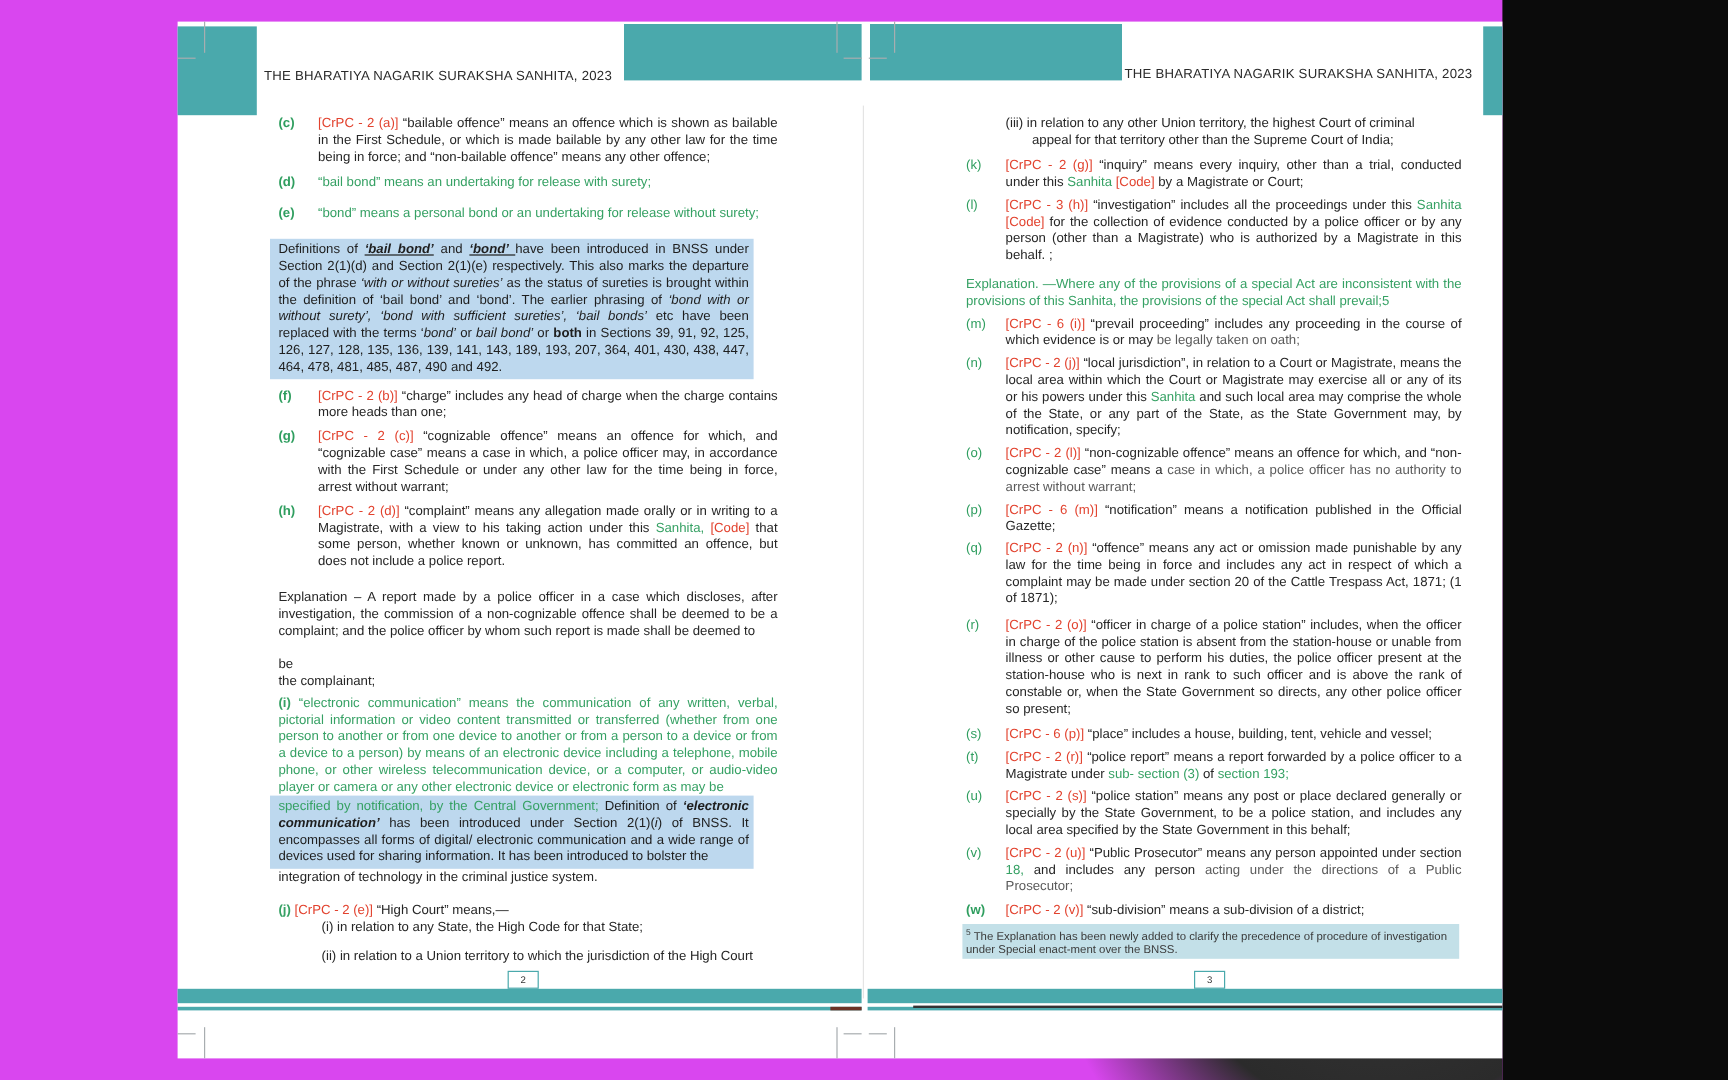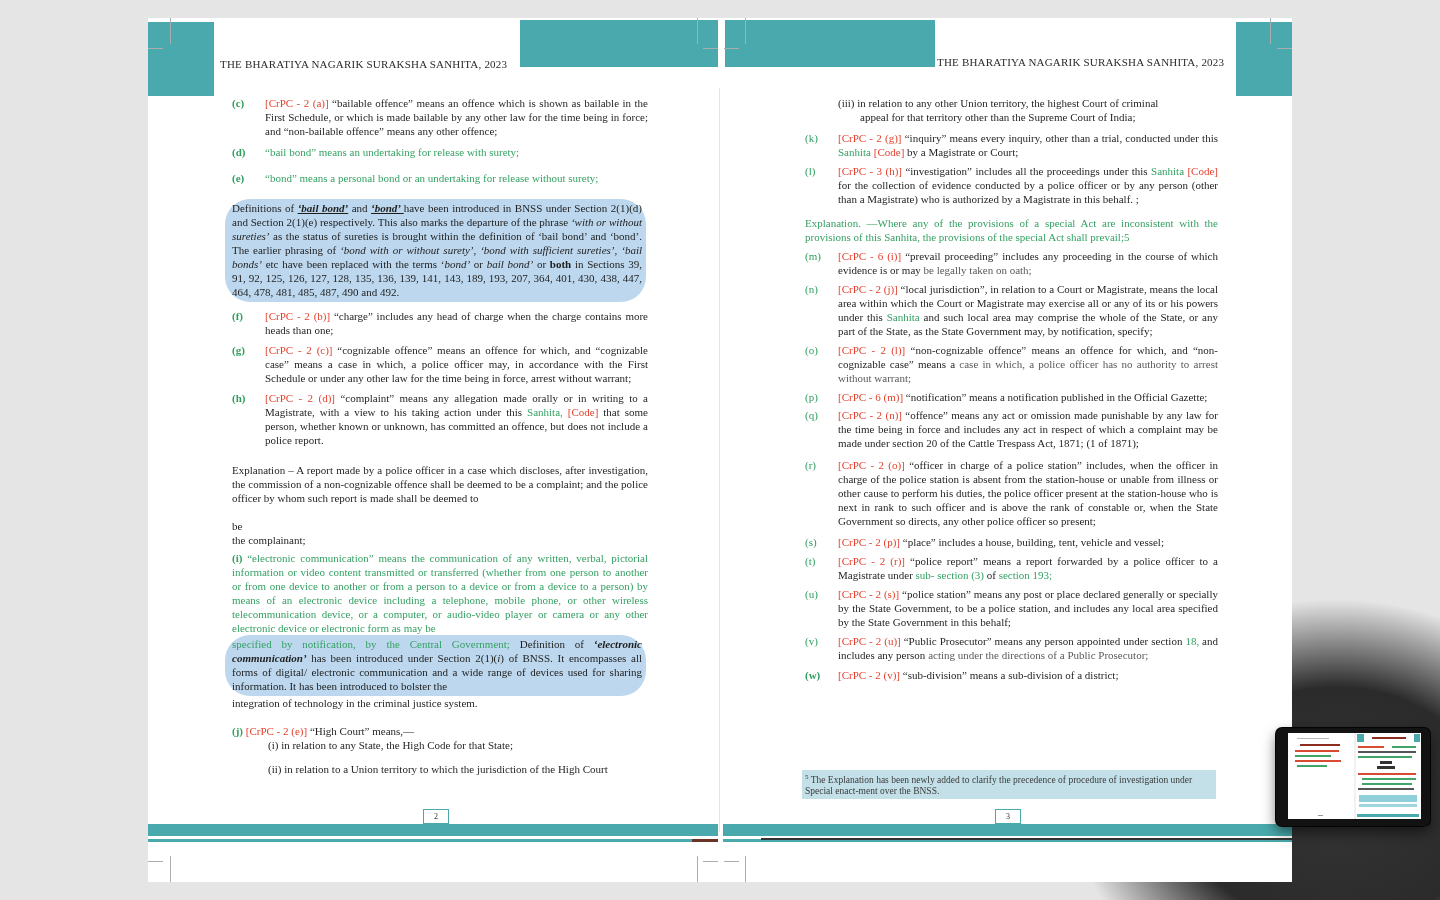--- a/index.html
+++ b/index.html
@@ -1,17 +1,17 @@
 <!DOCTYPE html>
 <html><head>
 <meta charset="utf-8">
 <style>
   html,body{margin:0;padding:0;background:#0b0b0b;}
-  .stage{position:relative;width:1440px;height:900px;overflow:hidden;
-         background:#e5e5e5;font-family:Liberation Serif, serif;}
+  .stage{position:relative;width:1252px;height:900px;overflow:hidden;
+         background:#d946ef;font-family:Liberation Sans, sans-serif;}
   .corner-glow{position:absolute;right:-40px;bottom:-40px;width:480px;height:380px;
          background:radial-gradient(70% 70% at 70% 65%, #343434 0%, #2b2b2b 45%, rgba(11,11,11,0) 78%);}
   
   .spread{position:absolute;left:148px;top:18px;width:1144px;height:864px;background:#ffffff;}
   .seam{position:absolute;left:571px;top:70px;width:1px;height:744px;background:#e4e4e4;}
   .accent{position:absolute;background:#4aa9ac;}
   .acc-l{left:0;top:4px;width:66px;height:74px;}
   .acc-ml{left:372px;top:2px;width:198px;height:47px;}
   .acc-mr{left:577px;top:2px;width:210px;height:47px;}
   .acc-r{left:1088px;top:4px;width:56px;height:74px;}
@@ -24,22 +24,22 @@
   .mh{height:1px;width:15px;}
   
   .content{position:absolute;top:78px;font-size:11px;line-height:14px;color:#262626;}
   .left-content{left:84px;width:416px;}
   .right-content{left:657px;width:413px;}
   .row{display:flex;}
   .marker{flex:0 0 33px;color:#2f9e5f;}
   .left-content .marker{font-weight:bold;}
   .txt{flex:1;text-align:justify;}
   .para{text-align:justify;}
-  .hl-blue{background:#bdd8ee;text-align:justify;margin-left:-7px;margin-right:2px;
-           padding:2px 4px 3px 7px;color:#1e1e1e;border-radius:25px;}
+  .hl-blue{background:#bdd8ee;text-align:justify;margin-left:-7px;margin-right:20px;
+           padding:2px 4px 3px 7px;color:#1e1e1e;}
   .red{color:#e2422e;}
   .green{color:#36a164;}
   .gray{color:#5a5a5a;}
   .b{font-weight:bold;}
   .i{font-style:italic;}
   .bi{font-weight:bold;font-style:italic;}
   .biu{font-weight:bold;font-style:italic;text-decoration:underline;}
   .sup{vertical-align:super;font-size:7px;}
   .sub1{padding-left:36px;}
   .sub2{padding-left:58px;}
@@ -195,21 +195,21 @@
       <div class="row mb8">
         <span class="marker">(q)</span>
         <div class="txt"><span class="red">[CrPC - 2 (n)] </span><span>“offence” means any act or omission made punishable by any law for the time being in force and includes any act in respect of which a complaint may be made under section 20 of the Cattle Trespass Act, 1871; (1 of 1871);</span></div>
       </div>
       <div class="row mb7">
         <span class="marker">(r)</span>
         <div class="txt"><span class="red">[CrPC - 2 (o)] </span><span>“officer in charge of a police station” includes, when the officer in charge of the police station is absent from the station-house or unable from illness or other cause to perform his duties, the police officer present at the station-house who is next in rank to such officer and is above the rank of constable or, when the State Government so directs, any other police officer so present;</span></div>
       </div>
       <div class="row mb5">
         <span class="marker">(s)</span>
-        <div class="txt"><span class="red">[CrPC - 2 (p)] </span><span>“place” includes a house, building, tent, vehicle and vessel;</span></div>
+        <div class="txt"><span class="red">[CrPC - 6 (p)] </span><span>“place” includes a house, building, tent, vehicle and vessel;</span></div>
       </div>
       <div class="row mb5">
         <span class="marker">(t)</span>
         <div class="txt"><span class="red">[CrPC - 2 (r)] </span><span>“police report” means a report forwarded by a police officer to a Magistrate under </span><span class="green">sub- section (3)</span><span> of </span><span class="green">section 193;</span></div>
       </div>
       <div class="row mb5">
         <span class="marker">(u)</span>
         <div class="txt"><span class="red">[CrPC - 2 (s)] </span><span>“police station” means any post or place declared generally or specially by the State Government, to be a police station, and includes any local area specified by the State Government in this behalf;</span></div>
       </div>
       <div class="row mb6">

